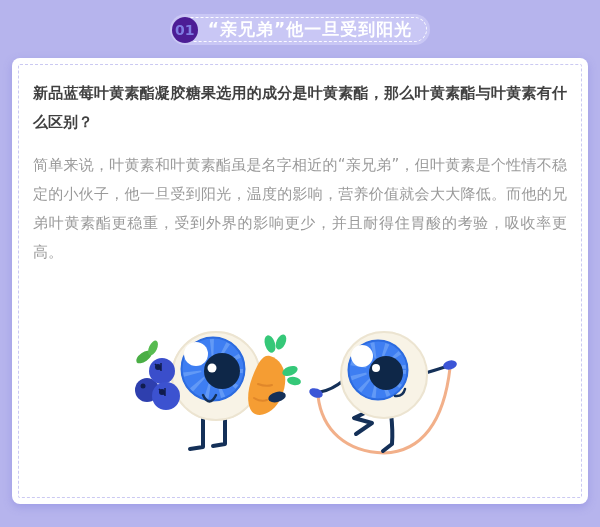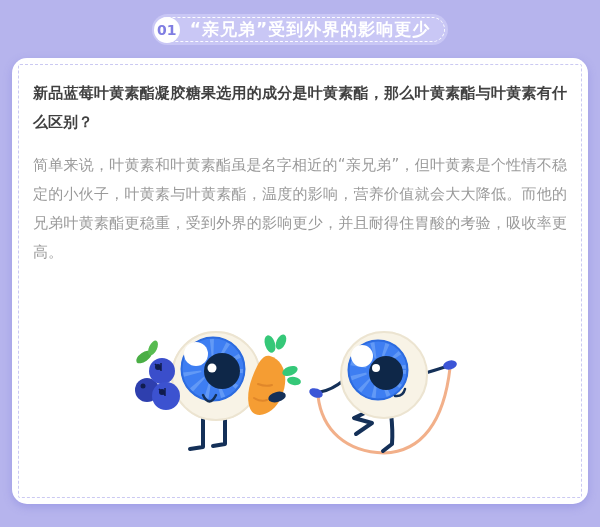--- a/index.html
+++ b/index.html
@@ -15,34 +15,34 @@
     position:relative;display:inline-flex;align-items:center;
     background:#c9c7f5;border-radius:17px;padding:2px;height:31px;
     box-sizing:border-box;
   }
   .pill::before{
     content:"";position:absolute;inset:3px;
     border:1.5px dashed rgba(255,255,255,0.92);border-radius:14px;
     pointer-events:none;
   }
   .badge{
-    width:26px;height:26px;border-radius:50%;background:#ffffff;
+    width:26px;height:26px;border-radius:50%;background:#4c1d95;
     color:#7f7de2;font-weight:700;font-size:14px;
     display:flex;align-items:center;justify-content:center;
     position:relative;z-index:1;
   }
   .pill-title{
     color:#ffffff;font-weight:700;font-size:17px;
     padding:0 16px 0 10px;letter-spacing:1px;
     position:relative;z-index:1;white-space:nowrap;
   }
   
   .card{
     position:relative;margin:13px 12px 0;height:446px;
-    background:#ffffff;border-radius:15px;
+    background:#ffffff;border-radius:8px;
     padding:21px 21px 7px;box-sizing:border-box;
     box-shadow:0 3px 8px rgba(128,126,220,0.45);
   }
   .card::before{
     content:"";position:absolute;inset:6px;
     border:1px dashed #cbc9f2;border-radius:2px;pointer-events:none;
   }
   .para{
     margin:0 0 14px;font-size:15px;line-height:29px;
     color:#9a9a9a;position:relative;text-align:justify;
@@ -53,27 +53,27 @@
   .mascot{position:absolute;top:0;}
   .mascot.one{left:112px;}
   .mascot.two{left:286px;}
 </style>
 </head>
 <body>
 
 <div class="header">
   <div class="pill">
     <span class="badge">01</span>
-    <span class="pill-title">“亲兄弟”受到外界的影响更少</span>
+    <span class="pill-title">“亲兄弟”他一旦受到阳光</span>
   </div>
 </div>
 
 <div class="card">
   <p class="para lead">新品蓝莓叶黄素酯凝胶糖果选用的成分是叶黄素酯，那么叶黄素酯与叶黄素有什么区别？</p>
-  <p class="para">简单来说，叶黄素和叶黄素酯虽是名字相近的“亲兄弟”，但叶黄素是个性情不稳定的小伙子，叶黄素与叶黄素酯，温度的影响，营养价值就会大大降低。而他的兄弟叶黄素酯更稳重，受到外界的影响更少，并且耐得住胃酸的考验，吸收率更高。</p>
+  <p class="para">简单来说，叶黄素和叶黄素酯虽是名字相近的“亲兄弟”，但叶黄素是个性情不稳定的小伙子，他一旦受到阳光，温度的影响，营养价值就会大大降低。而他的兄弟叶黄素酯更稳重，受到外界的影响更少，并且耐得住胃酸的考验，吸收率更高。</p>
 
   <div class="mascots">
 
     <svg class="mascot one" width="180" height="145" viewBox="0 0 180 145">
 
       <path d="M79,90 L79,121 L66,123" fill="none" stroke="#143058" stroke-width="4" stroke-linecap="round" stroke-linejoin="round"></path>
       <path d="M101,90 L101,118 L89,120" fill="none" stroke="#143058" stroke-width="4" stroke-linecap="round" stroke-linejoin="round"></path>
 
       <circle cx="92" cy="50" r="45" fill="#f8f3e6"></circle>
       <circle cx="92" cy="50" r="44" fill="none" stroke="#ece4d1" stroke-width="2"></circle>

